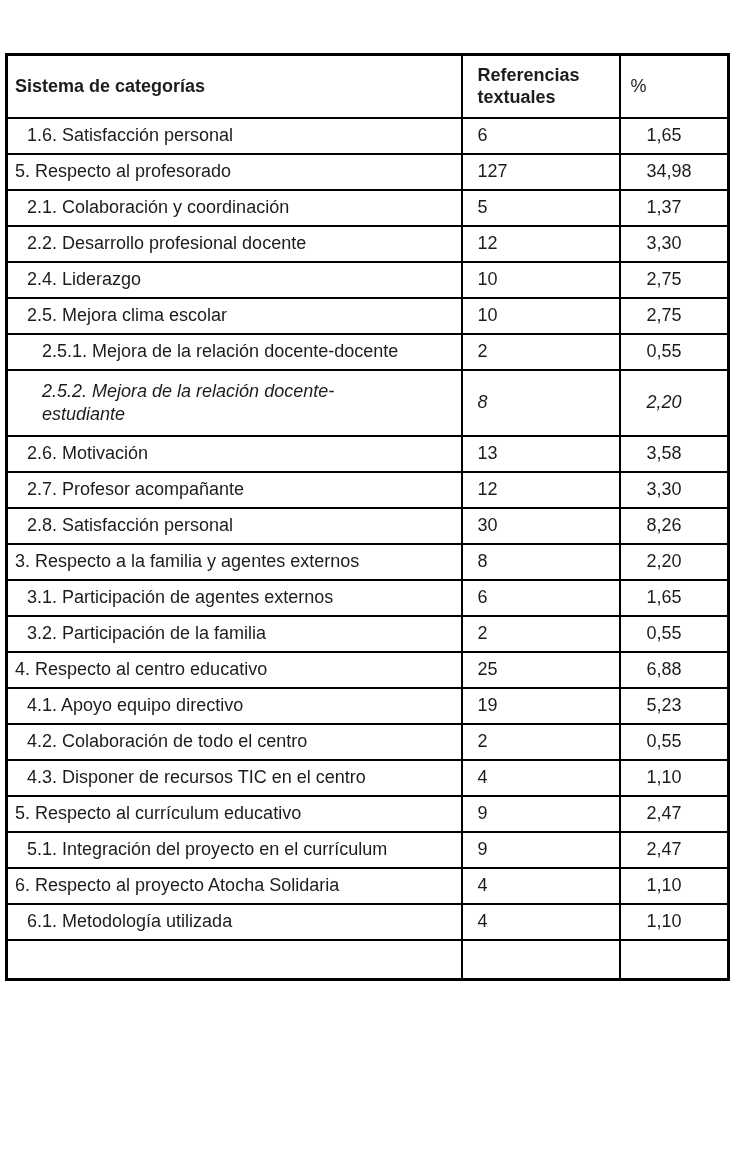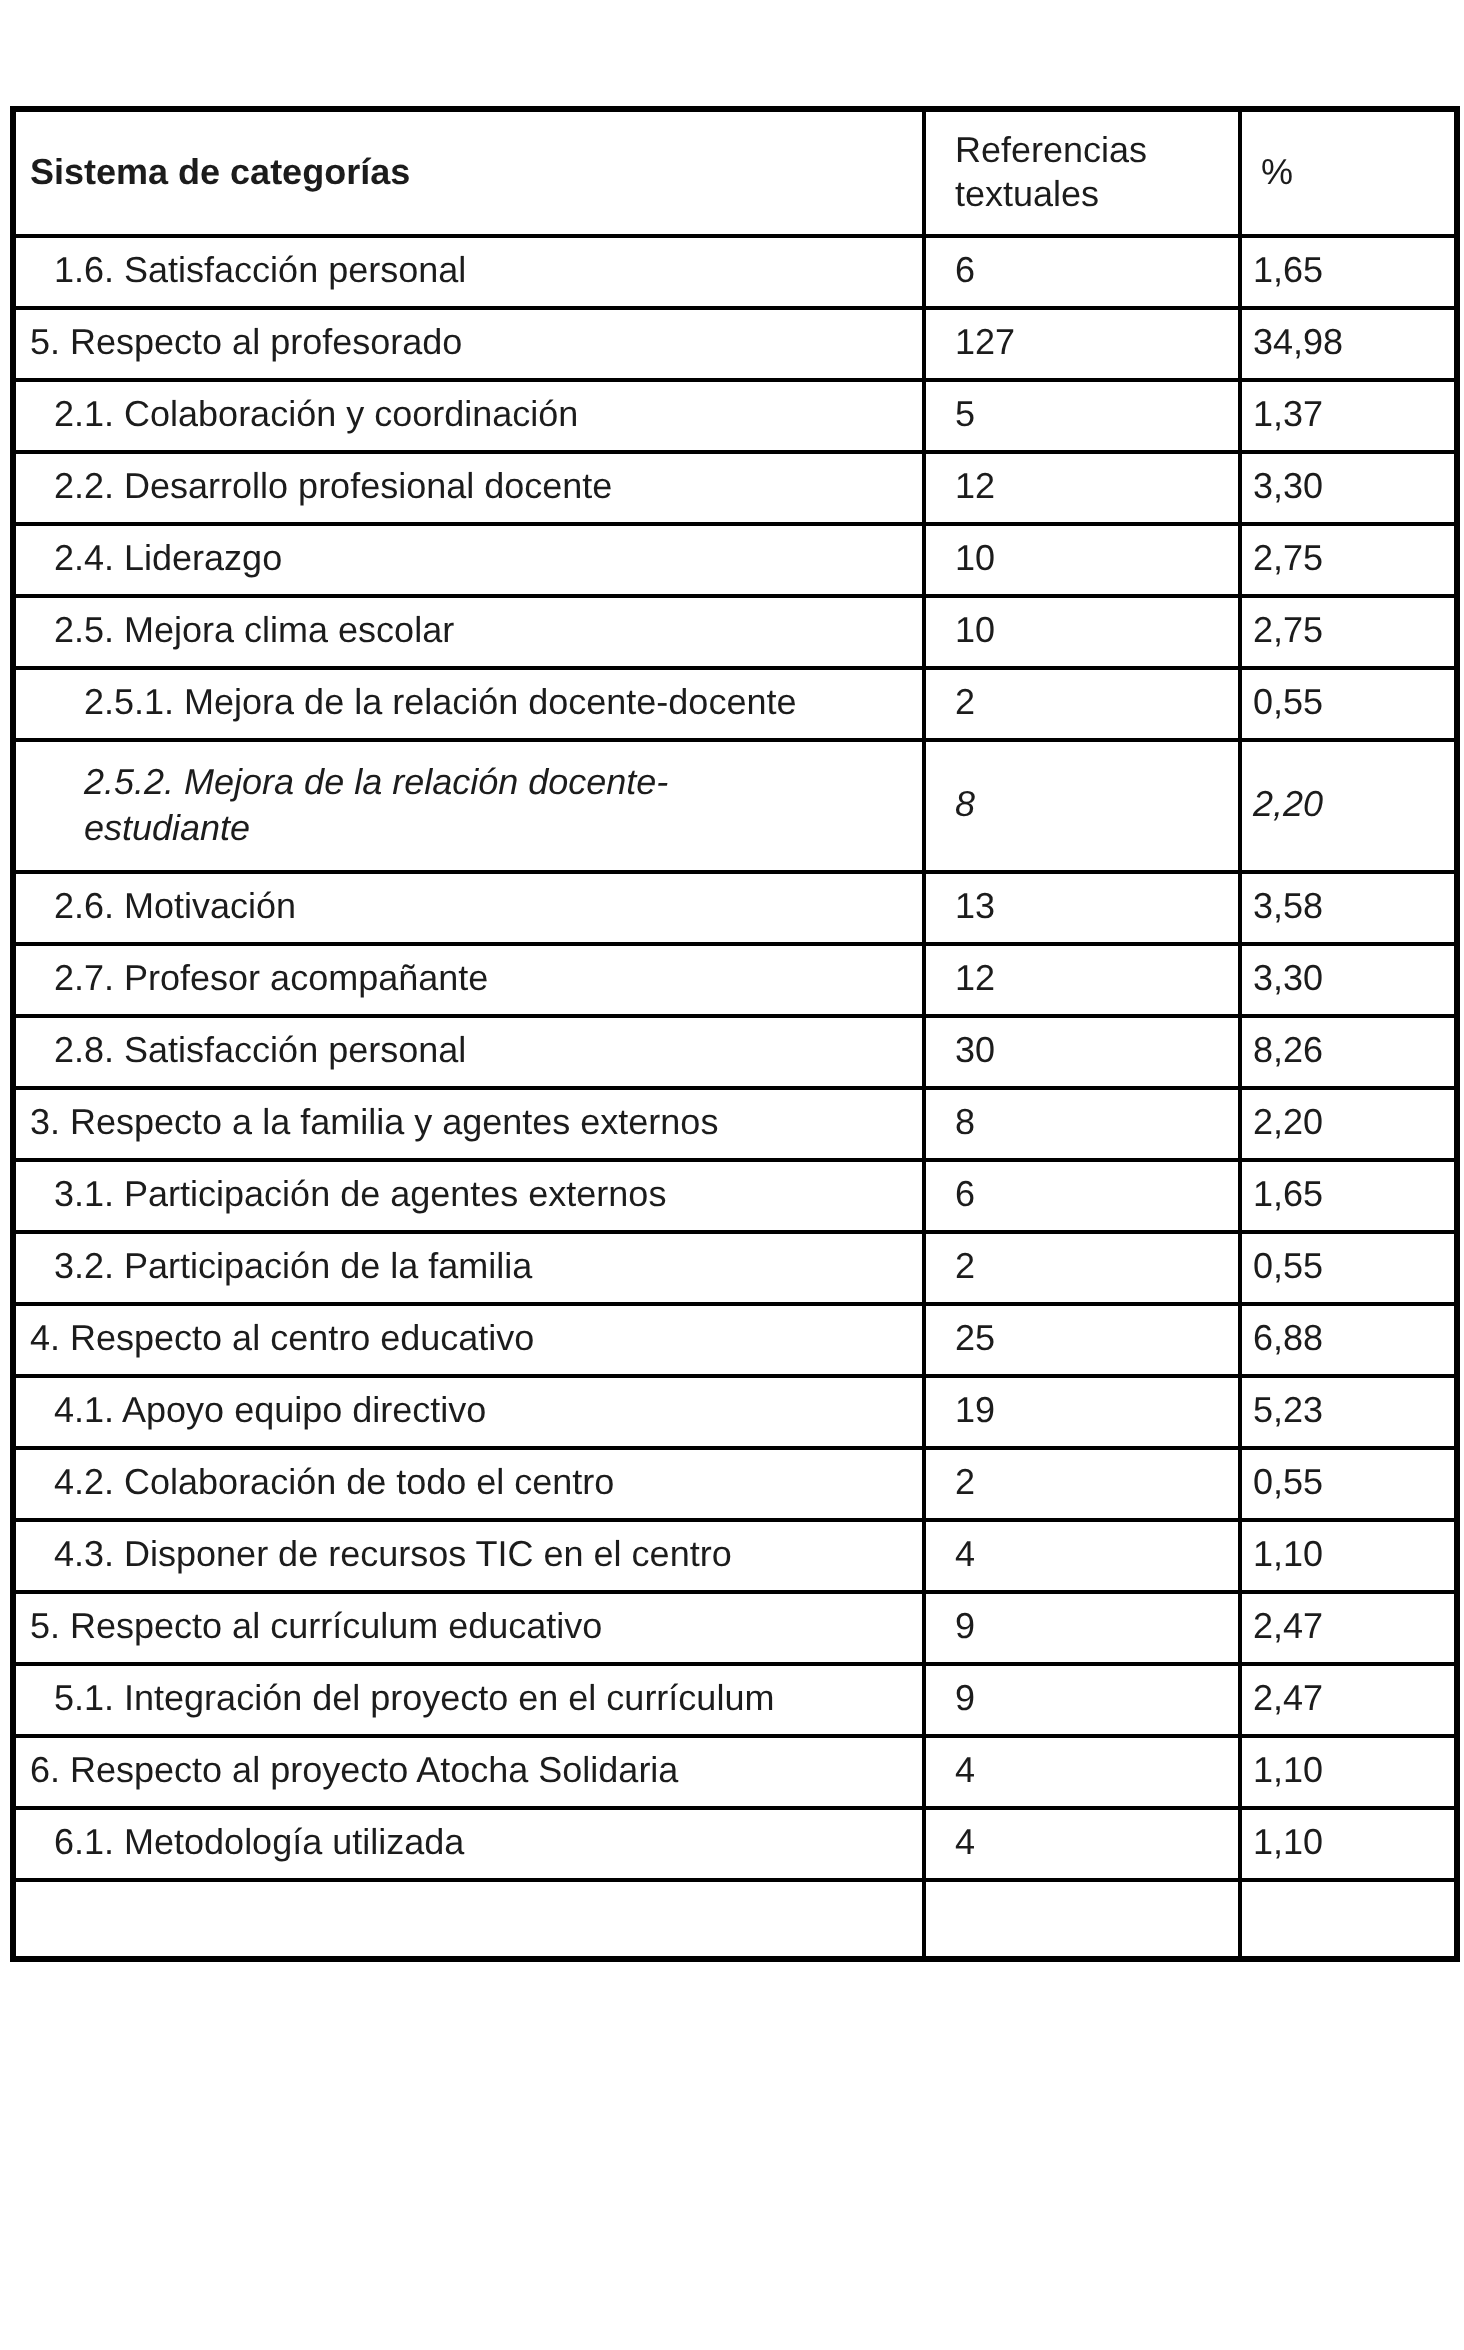--- a/index.html
+++ b/index.html
@@ -44,37 +44,37 @@
   tbody tr { height: 36px; }
   tbody tr.tall { height: 66px; font-style: italic; }
   tbody tr.partial { height: 40px; }
 
   th.h-cat {
     font-weight: bold;
     padding-left: 7px;
     padding-right: 6px;
   }
   th.h-refs {
-    font-weight: normal;
+    font-weight: bold;
     padding-left: 15px;
     padding-right: 10px;
   }
   th.h-pct {
     font-weight: normal;
     padding-left: 10px;
   }
   td.cat-cell {
     white-space: pre-line;
     padding-right: 8px;
   }
   tr.level-1 td.cat-cell { padding-left: 7px; }
   tr.level-2 td.cat-cell { padding-left: 19px; }
   tr.level-3 td.cat-cell { padding-left: 34px; }
   td.refs-cell { padding-left: 15px; }
-  td.pct-cell  { padding-left: 6px; }
+  td.pct-cell  { padding-left: 26px; }
 </style>
 </head>
 <body>
 
 <div class="page">
   <table class="cat-table">
     <colgroup>
       <col class="col-cat">
       <col class="col-refs">
       <col class="col-pct">

